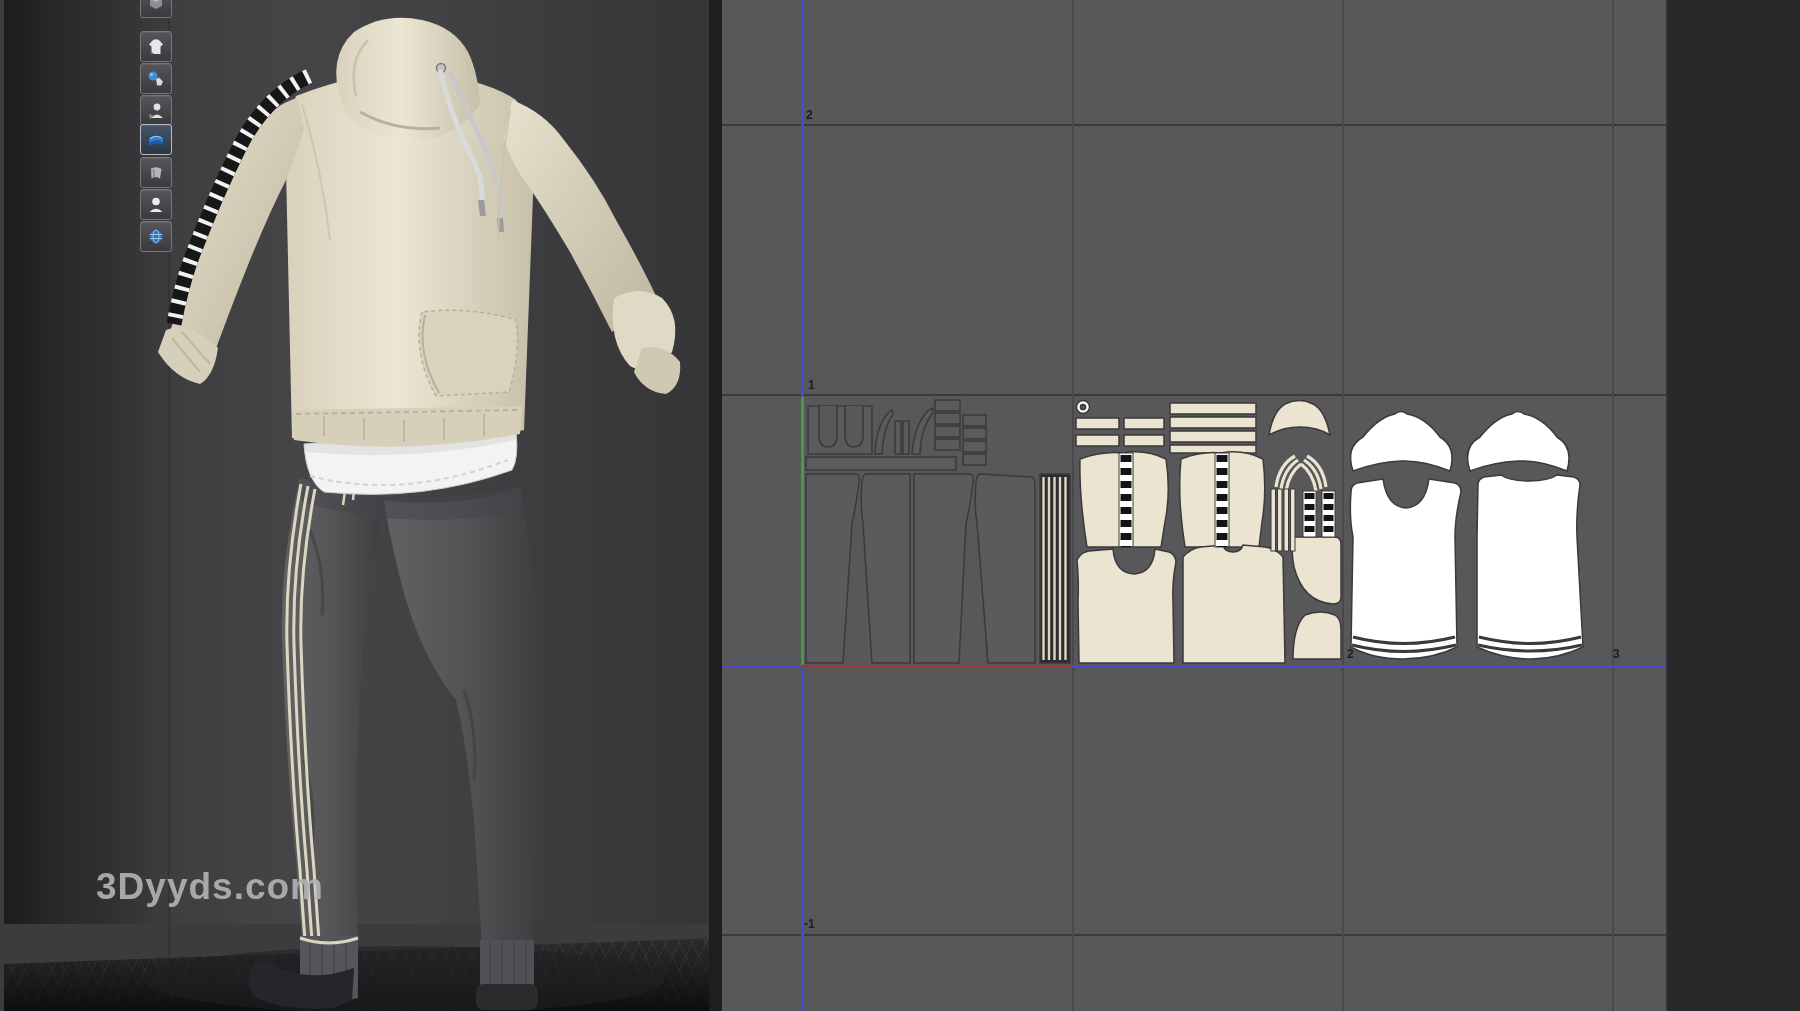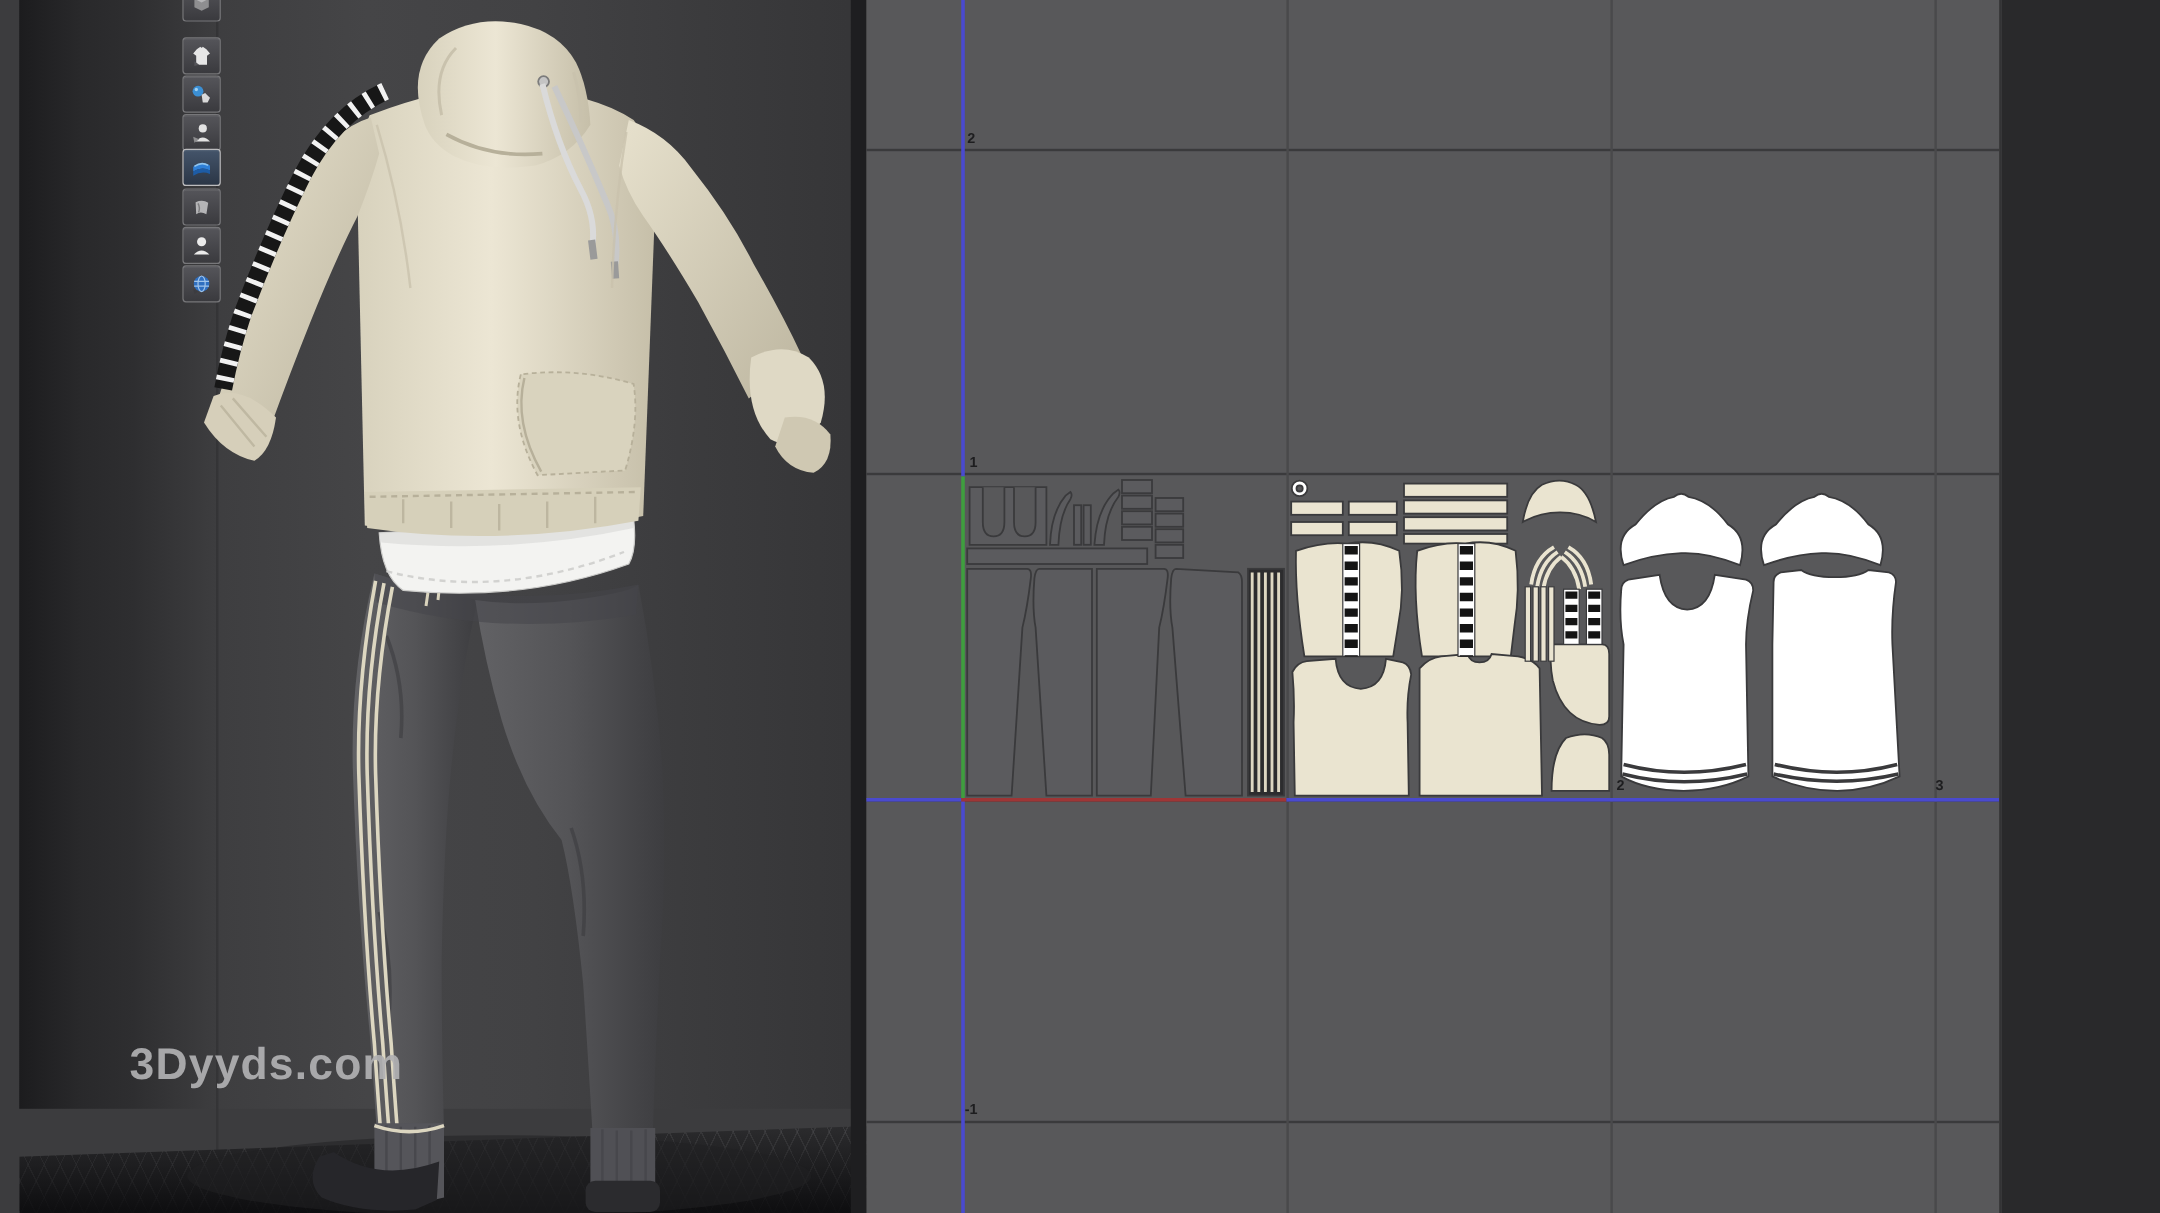--- a/index.html
+++ b/index.html
@@ -1,19 +1,19 @@
 <!DOCTYPE html>
 <html><head>
 <meta charset="utf-8">
 <style>
   html,body{margin:0;padding:0;background:#222;}
   #stage{position:relative;width:1800px;height:1011px;overflow:hidden;
          font-family:"Liberation Sans",sans-serif;background:#3c3c3e;}
   
-  #view3d{position:absolute;left:16px;top:0;width:714px;height:924px;
+  #view3d{position:absolute;left:4px;top:0;width:714px;height:924px;
     background:linear-gradient(90deg,#1c1c1e 0px,#29292b 52px,#2e2e30 95px,#3e3e40 168px,
                #454547 290px,#424244 430px,#3b3b3d 570px,#353537 714px);}
   #backdropSeam{position:absolute;left:164px;top:0;width:2px;height:1011px;background:#2b2b2d;opacity:.45;}
   #floor{position:absolute;left:0;top:930px;width:714px;height:81px;
     background:
       repeating-linear-gradient(64deg,rgba(120,120,124,.35) 0 1px,transparent 1px 12px),
       repeating-linear-gradient(116deg,rgba(120,120,124,.35) 0 1px,transparent 1px 12px),
       #38383a;
     clip-path:polygon(0 42%,100% 10%,100% 100%,0 100%);}
   #floorShade{position:absolute;left:0;top:930px;width:714px;height:81px;

